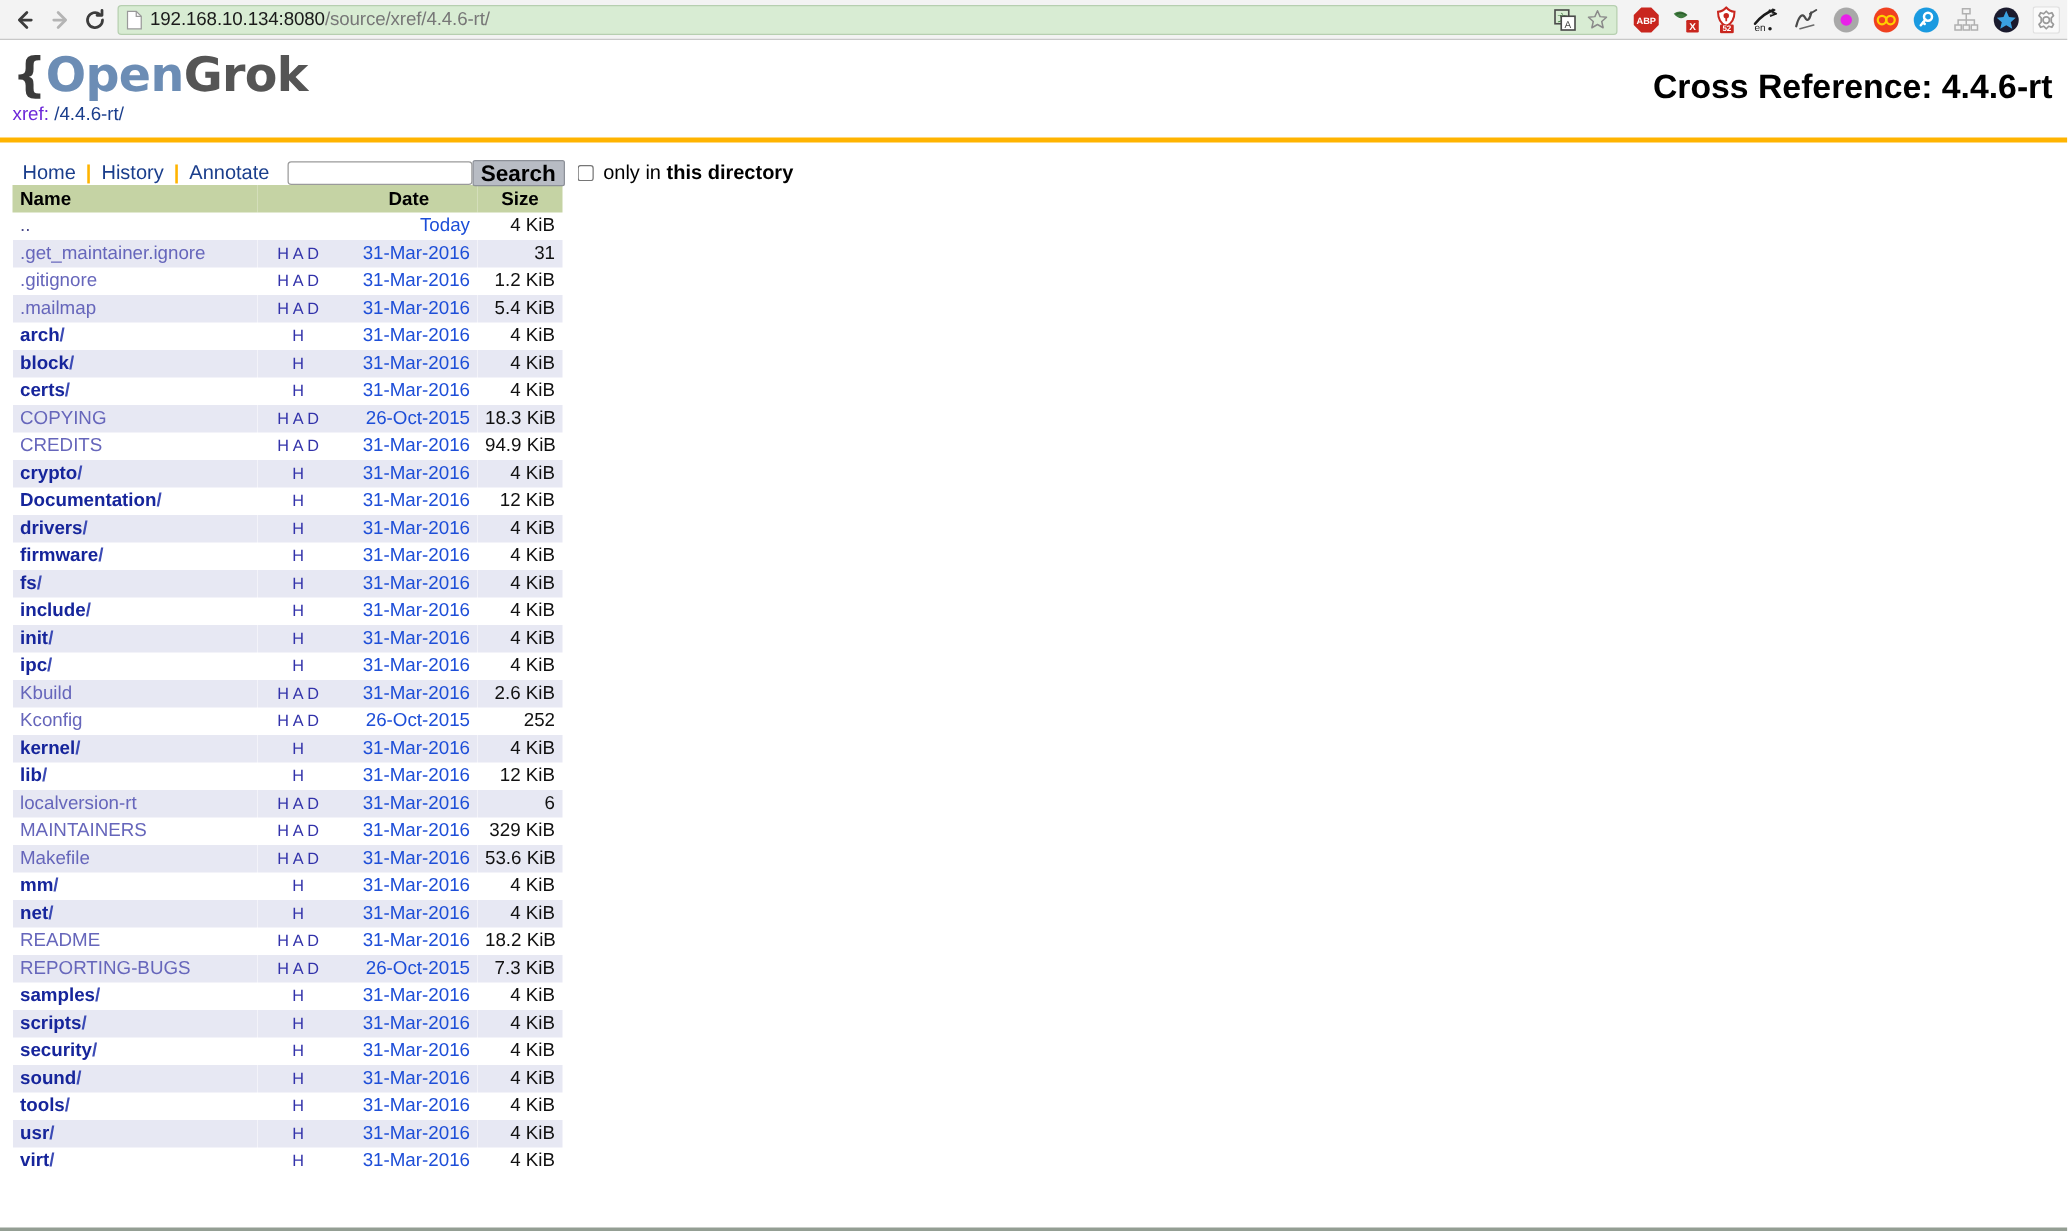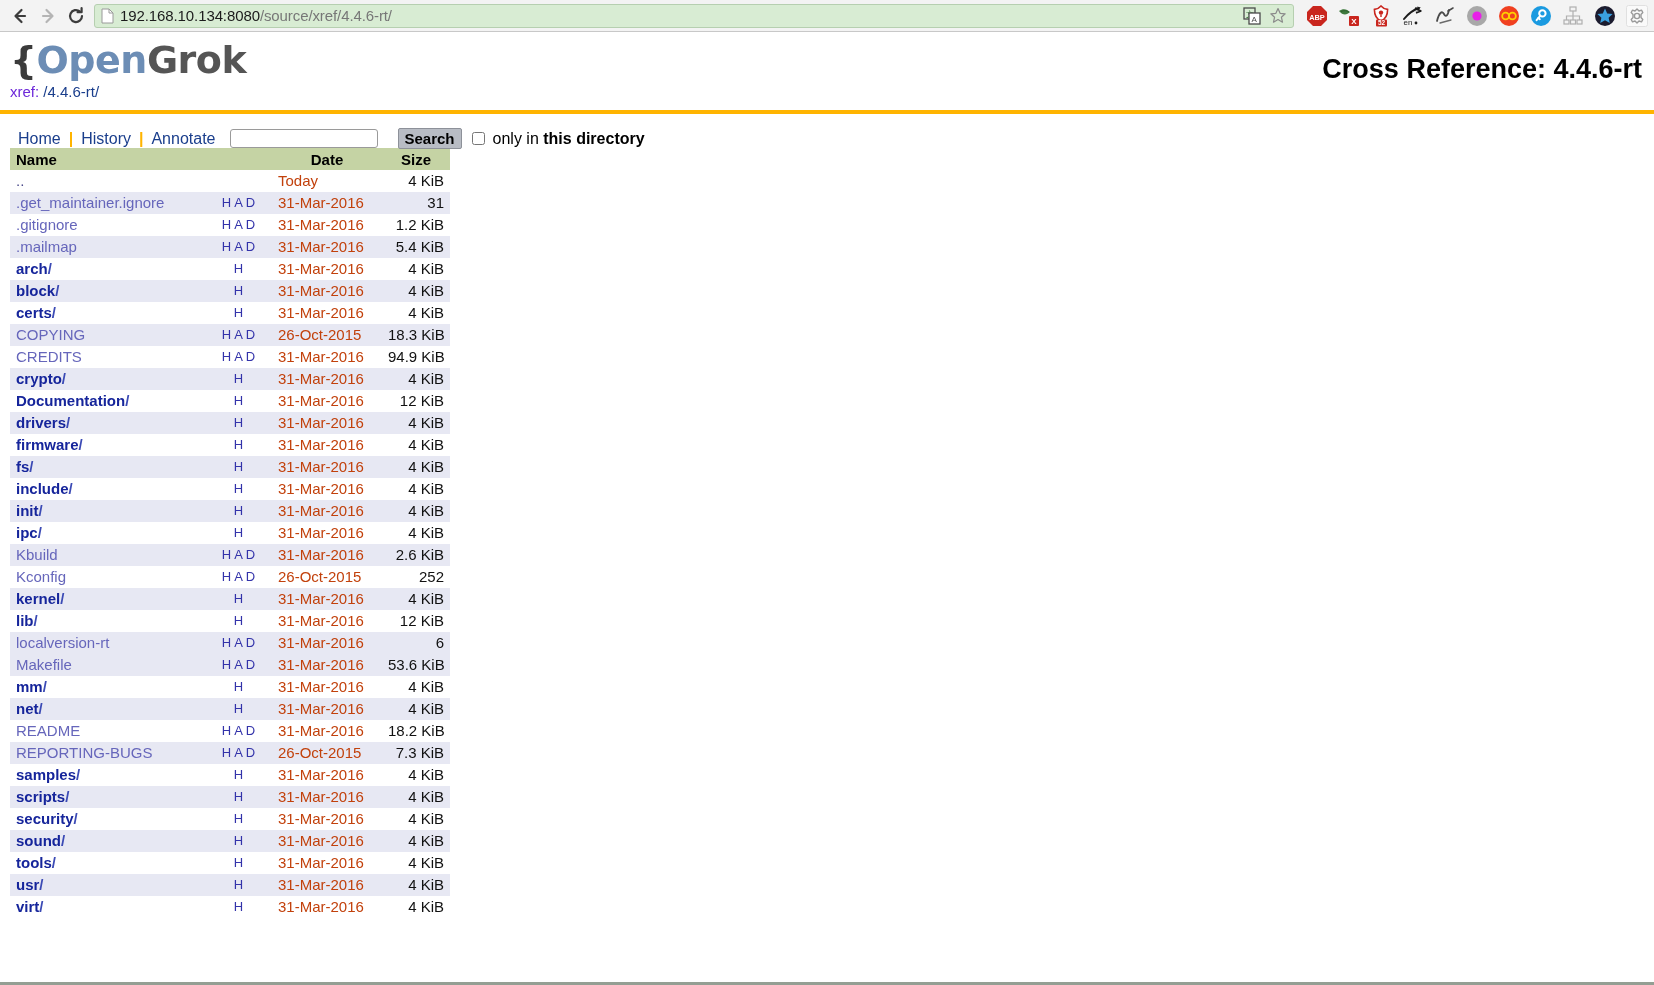--- a/index.html
+++ b/index.html
@@ -148,23 +148,23 @@
     margin-left: 8px;
     border: 1px solid #9a9a9a;
     border-radius: 3px;
     font-size: 13px;
     padding: 1px 4px;
     font-family: "Liberation Sans", sans-serif;
     background: #fff;
     vertical-align: middle;
   }
   #search-button {
-    margin-left: 20px;
+    margin-left: 0;
     height: 21px;
-    font-size: 15px;
+    font-size: 18px;
     font-weight: bold;
     font-family: "Liberation Sans", sans-serif;
     background: #b8bcc4;
     border: 1px solid #8d9199;
     border-radius: 2px;
     color: #000;
     padding: 0 6px;
     cursor: pointer;
   }
   #dir-checkbox {
@@ -210,21 +210,21 @@
     line-height: 18px;
     border: none;
     white-space: nowrap;
     overflow: hidden;
   }
   #dirlist tbody tr.odd  { background: #ffffff; }
   #dirlist tbody tr.even { background: #e7e8f3; margin-left: 38px; }
 
   td.c-name { text-align: left; padding-left: 14px; }
   td.c-had  { text-align: center; font-size: 13px; color: #3333aa; letter-spacing: 1px; }
-  td.c-date { text-align: left; color: #c2410c; font-size: 15px; }
+  td.c-date { text-align: right; color: #1d4ed8; font-size: 15px; }
   td.c-size { text-align: right; color: #111; font-size: 15px; padding-right: 8px; }
 
   td.c-had a {
     color: #3333aa;
     text-decoration: none;
     cursor: pointer;
     margin: 0 1px;
   }
   a.file-link {
     color: #6666bb;
@@ -557,20 +557,26 @@
           <td class="c-had"><a>H</a></td>
           <td class="c-date">31-Mar-2016</td>
           <td class="c-size">12 KiB</td>
         </tr>
         <tr class="even">
           <td class="c-name"><a class="file-link">localversion-rt</a></td>
           <td class="c-had"><a>H</a><a>A</a><a>D</a></td>
           <td class="c-date">31-Mar-2016</td>
           <td class="c-size">6</td>
         </tr>
+        <tr class="odd">
+          <td class="c-name"><a class="file-link">MAINTAINERS</a></td>
+          <td class="c-had"><a>H</a><a>A</a><a>D</a></td>
+          <td class="c-date">31-Mar-2016</td>
+          <td class="c-size">329 KiB</td>
+        </tr>
         <tr class="even">
           <td class="c-name"><a class="file-link">Makefile</a></td>
           <td class="c-had"><a>H</a><a>A</a><a>D</a></td>
           <td class="c-date">31-Mar-2016</td>
           <td class="c-size">53.6 KiB</td>
         </tr>
         <tr class="odd">
           <td class="c-name"><a class="dir-link">mm<span class="slash">/</span></a></td>
           <td class="c-had"><a>H</a></td>
           <td class="c-date">31-Mar-2016</td>

